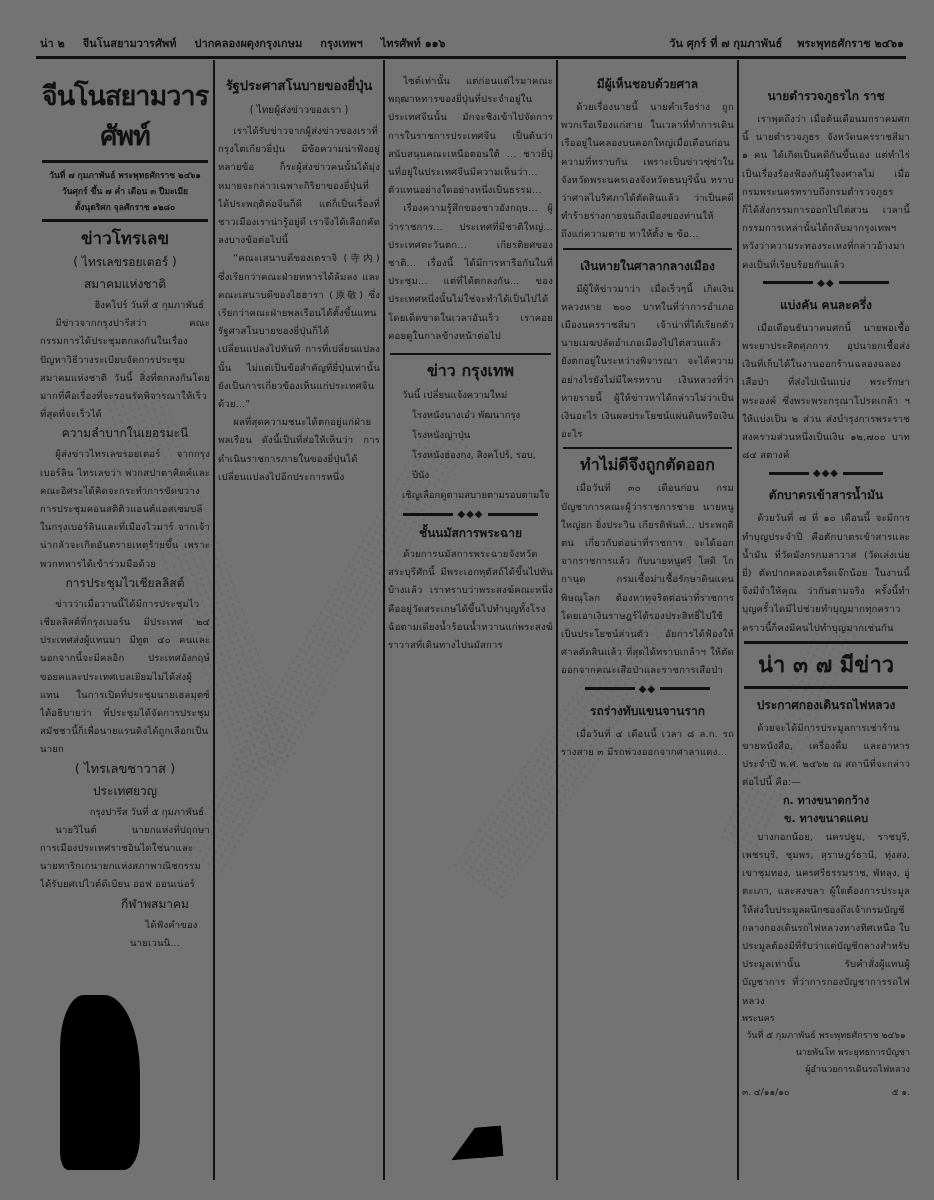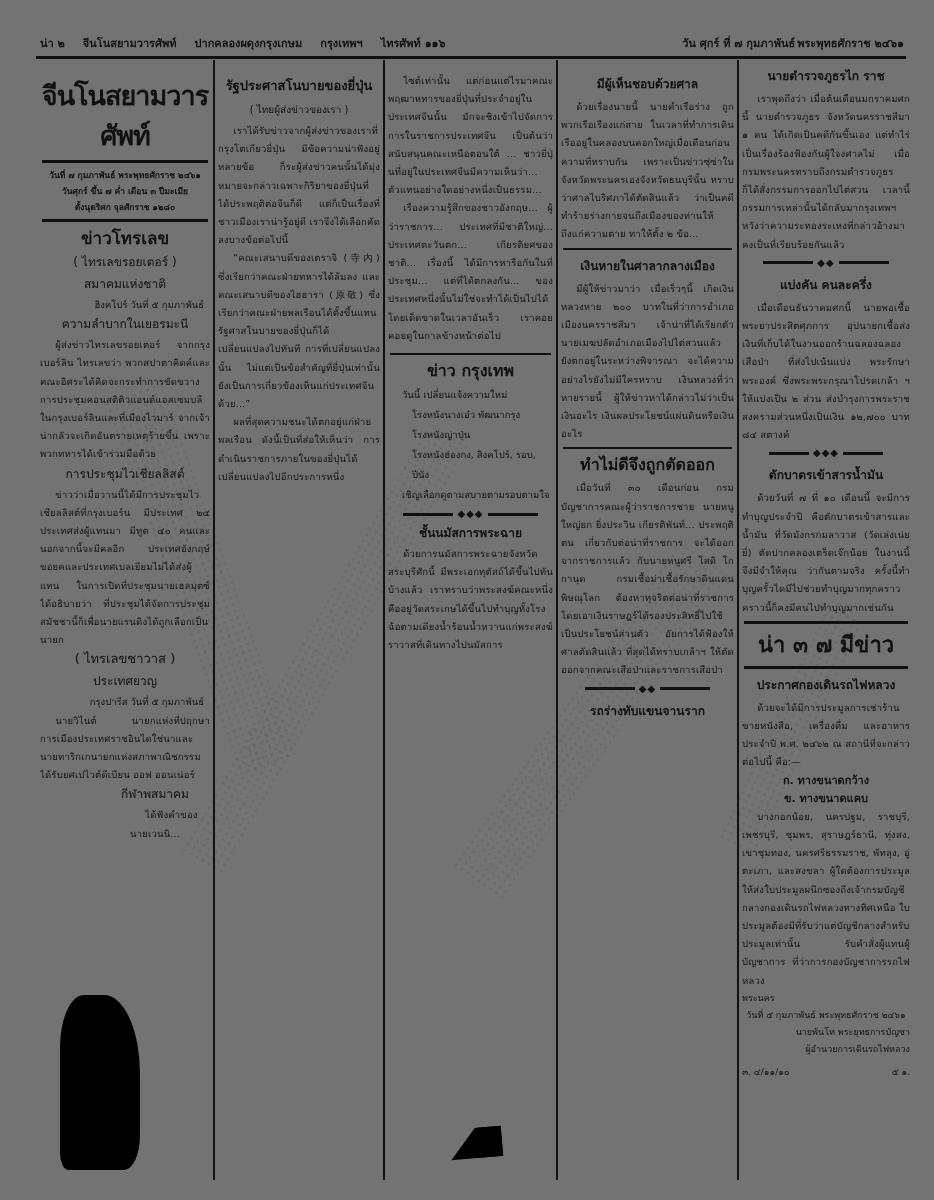--- a/index.html
+++ b/index.html
@@ -1,20 +1,20 @@
 <!DOCTYPE html>
 <html><head>
 <meta charset="utf-8">
 <style>
   html,body{margin:0;padding:0;background:#fff;}
   body{width:934px;height:1200px;position:relative;overflow:hidden;font-family:"DejaVu Sans",sans-serif;color:#111;}
   .page{position:absolute;left:0;top:0;width:934px;height:1200px;background:#737373;}
   .running-head{position:absolute;top:30px;left:40px;right:30px;height:22px;font-size:11px;font-weight:bold;display:flex;align-items:flex-end;white-space:nowrap;}
   .running-head .left{display:flex;gap:18px;}
-  .running-head .right{margin-left:auto;display:flex;gap:2px;}
+  .running-head .right{margin-left:auto;display:flex;gap:15px;}
   .head-rule{position:absolute;top:56px;left:36px;right:28px;height:3px;background:#111;}
   .col{position:absolute;top:60px;bottom:30px;overflow:hidden;font-size:9.5px;line-height:18.2px;}
   .col p{margin:0;text-align:justify;text-indent:1.6em;letter-spacing:0.2px;}
   .col-divider{position:absolute;top:60px;width:2px;background:#111;}
   .hl{font-weight:bold;text-align:center;font-size:15px;line-height:24px;margin:4px 0 2px 0;text-indent:0;}
   .hl-sub{text-align:center;font-size:12px;line-height:20px;margin:0 0 2px 0;}
   .dateline{text-align:right;font-size:9.5px;padding-right:6px;}
   .rule{height:2px;background:#111;margin:4px 2px;}
   .rule-thick{height:3px;background:#111;margin:4px 2px;}
   .ornament{text-align:center;font-size:10px;line-height:12px;margin:3px 0;letter-spacing:1px;}
@@ -56,20 +56,21 @@
     <div class="masthead">จีนโนสยามวารศัพท์</div>
     <div class="rule-thick"></div>
     <div class="mast-info">วันที่ ๗ กุมภาพันธ์ พระพุทธศักราช ๒๔๖๑</div>
     <div class="mast-info">วันศุกร์ ขึ้น ๗ ค่ำ เดือน ๓ ปีมะเมีย</div>
     <div class="mast-info">ตั้งนุตริศก จุลศักราช ๑๒๘๐</div>
     <div class="rule-thick"></div>
     <div class="hl" style="font-size:17px;">ข่าวโทรเลข</div>
     <div class="hl-sub">( ไทรเลขรอยเตอร์ )</div>
     <div class="hl-sub">สมาคมแห่งชาติ</div>
     <div class="dateline">ฮิงคโปร์ วันที่ ๕ กุมภาพันธ์</div>
+    <p>มีข่าวจากกรุงปารีสว่า คณะกรรมการได้ประชุมตกลงกันในเรื่องปัญหาวิธีวางระเบียบจัดการประชุมสมาคมแห่งชาติ วันนี้ สิ่งที่ตกลงกันโดยมากที่คือเรื่องที่จะรอนรัดพิจารณาให้เร็วที่สุดที่จะเร็วได้</p>
     <div class="hl-sub">ความลำบากในเยอรมะนี</div>
     <p>ผู้ส่งข่าวไทรเลขรอยเตอร์ จากกรุงเบอร์ลิน ไทรเลขว่า พวกสปาตาคิดค์และคณะอิศระได้คิดจะกระทำการขัดขวางการประชุมคอนสติติวแอนต์แอสเซมบลี ในกรุงเบอร์ลินและที่เมืองไวมาร์ จากเจ้าน่ากลัวจะเกิดอันตรายเหตุร้ายขึ้น เพราะพวกทหารได้เข้าร่วมมือด้วย</p>
     <div class="hl-sub">การประชุมไวเชียลลิสต์</div>
     <p>ข่าวว่าเมื่อวานนี้ได้มีการประชุมไวเชียลลิสต์ที่กรุงเบอร์น มีประเทศ ๒๔ ประเทศส่งผู้แทนมา มีทูต ๔๐ คนและนอกจากนี้จะมีคลอิก ประเทศอังกฤษ์ขอยคและประเทศเบลเยียมไม่ได้ส่งผู้แทน ในการเปิดที่ประชุมนายเฮลมุตซ์ ได้อธิบายว่า ที่ประชุมได้จัดการประชุมสมัชชานี้ก็เพื่อนายแรนดิงได้ถูกเลือกเป็นนายก</p>
     <div class="hl-sub" style="font-size:13px;">( ไทรเลขชาวาส )</div>
     <div class="hl-sub">ประเทศยวญ</div>
     <div class="dateline">กรุงปารีส วันที่ ๕ กุมภาพันธ์</div>
     <p>นายวิไนต์ นายกแห่งที่ปฤกษาการเมืองประเทศราชอินไดใช่นาและนายทาริกเกนายกแห่งสภาพาณิชกรรมได้รับยศเปไวต์ดีเบียน ออฟ ออนเน่อร์</p>
     <div class="hl-sub" style="padding-left:60px;">กีฬาพสมาคม</div>
     <p style="padding-left:90px;">ได้ฟังคำของนายเวนนิ...</p>
@@ -104,24 +105,25 @@
     <div class="hl" style="font-size:12px;margin-top:12px;">มีผู้เห็นชอบด้วยศาล</div>
     <p>ด้วยเรื่องนายนี้ นายคำเรือร่าง ถูกพวกเรือเรืองแก่สาย ในเวลาที่ทำการเดินเรืออยู่ในคลองบนคอกใหญ่เมื่อเดือนก่อน ความที่ทราบกัน เพราะเป็นข่าวซุ่ซ่าในจังหวัดพระนครเองจังหวัดธนบุรีนั้น ทราบว่าศาลไบริศภาได้ตัดสินแล้ว ว่าเป็นคดีทำร้ายร่างกายจนถึงเมืองของท่านให้ถึงแก่ความตาย ทาให้ตั้ง ๒ ข้อ...</p>
     <div class="rule"></div>
     <div class="hl" style="font-size:12px;">เงินหายในศาลากลางเมือง</div>
     <p>มีผู้ให้ข่าวมาว่า เมื่อเร็วๆนี้ เกิดเงินหลวงหาย ๒๐๐ บาทในที่ว่าการอำเภอเมืองนครราชสีมา เจ้าน่าที่ได้เรียกตัวนายเมฆปลัดอำเภอเมืองไปไต่สวนแล้ว ยังตกอยู่ในระหว่างพิจารณา จะได้ความอย่างไรยังไม่มีใครทราบ เงินหลวงที่ว่าหายรายนี้ ผู้ให้ข่าวหาได้กล่าวไม่ว่าเป็นเงินอะไร เงินผลประโยชน์แผ่นดินหรือเงินอะไร</p>
     <div class="rule"></div>
     <div class="hl" style="font-size:16px;">ทำไม่ดีจึงถูกตัดออก</div>
     <p>เมื่อวันที่ ๓๐ เดือนก่อน กรมบัญชาการคณะผู้ว่าราชการชาย นายหนูใหญ่ยก ยิ่งประวิน เกียรติพันท์... ประพฤติตน เกี่ยวกับต่อน่าที่ราชการ จะได้ออกจากราชการแล้ว กับนายหนูศรี โสดิ โกกานุด กรมเชื้อม่าเชื้อรักษาดินแดนพิษณุโลก ต้องหาทุจริตต่อน่าที่ราชการ โดยเอาเงินราษฎร์ได้รองประสิทธิ์ไปใช้เป็นประโยชน์ส่วนตัว อัยการได้ฟ้องให้ศาลตัดสินแล้ว ที่สุดได้ทราบเกล้าฯ ให้ตัดออกจากคณะเสือป่าและราชการเสือป่า</p>
     <div class="ornament"><span style="width:50px"></span> ◆◆ <span style="width:50px"></span></div>
     <div class="hl" style="font-size:12px;">รถร่างทับแขนจานราก</div>
+    <p>เมื่อวันที่ ๔ เดือนนี้ เวลา ๘ ล.ก. รถรางสาย ๓ มีรถพ่วงออกจากศาลาแดง...</p>
   </div>
 
   <div class="col" style="left:742px;width:168px;">
-    <div class="hl" style="font-size:12px;margin-top:4px;">นายตำรวจภูธรไก ราช</div>
+    <div class="hl" style="font-size:12px;margin-top:24px;">นายตำรวจภูธรไก ราช</div>
     <p>เราพุดถึงว่า เมื่อต้นเดือนมกราคมศกนี้ นายตำรวจภูธร จังหวัดนครราชสีมา ๑ คน ได้เกิดเป็นคดีกันขึ้นเอง แต่ทำไร่เป็นเรื่องร้องฟ้องกันผู้ใจงศาลไม่ เมื่อกรมพระนครทราบถึงกรมตำรวจภูธร ก็ได้สั่งกรรมการออกไปไต่สวน เวลานี้กรรมการเหล่านั้นได้กลับมากรุงเทพฯ หวังว่าความระทองระเหงที่กล่าวอ้างมาคงเป็นที่เรียบร้อยกันแล้ว</p>
     <div class="ornament"><span style="width:50px"></span> ◆◆ <span style="width:50px"></span></div>
     <div class="hl" style="font-size:12px;">แบ่งคัน คนละครึ่ง</div>
     <p>เมื่อเดือนธันวาคมศกนี้ นายพอเชื้อ พระยาประสิตศุภการ อุปนายกเชื้อส่งเงินที่เก็บได้ในงานออกร้านฉลองฉลองเสือป่า ที่ส่งไปเน้นแบ่ง พระรักษาพระองค์ ซึ่งพระพระกรุณาโปรดเกล้า ฯ ให้แบ่งเป็น ๒ ส่วน ส่งบำรุงการพระราชสงครามส่วนหนึ่งเป็นเงิน ๑๒,๗๐๐ บาท ๘๔ สตางค์</p>
     <div class="ornament"><span style="width:40px"></span> ◆◆◆ <span style="width:40px"></span></div>
     <div class="hl" style="font-size:12px;">ตักบาตรเข้าสารน้ำมัน</div>
     <p>ด้วยวันที่ ๗ ที่ ๑๐ เดือนนี้ จะมีการทำบุญประจำปี คือตักบาตรเข้าสารและน้ำมัน ที่วัดมังกรกมลาวาส (วัดเล่งเน่ยยี่) ตัดปากคลองเตร็ดเจ๊กน้อย ในงานนี้จึงมีจำให้คุณ ว่ากันตามจริง ครั้งนี้ทำบุญครั้วไดมีไปช่วยทำบุญมากทุกคราว คราวนี้ก็คงมีคนไปทำบุญมากเช่นกัน</p>
     <div class="rule-thick"></div>
     <div class="big-hl">น่า ๓ ๗ มีข่าว</div>
     <div class="rule-thick"></div>

